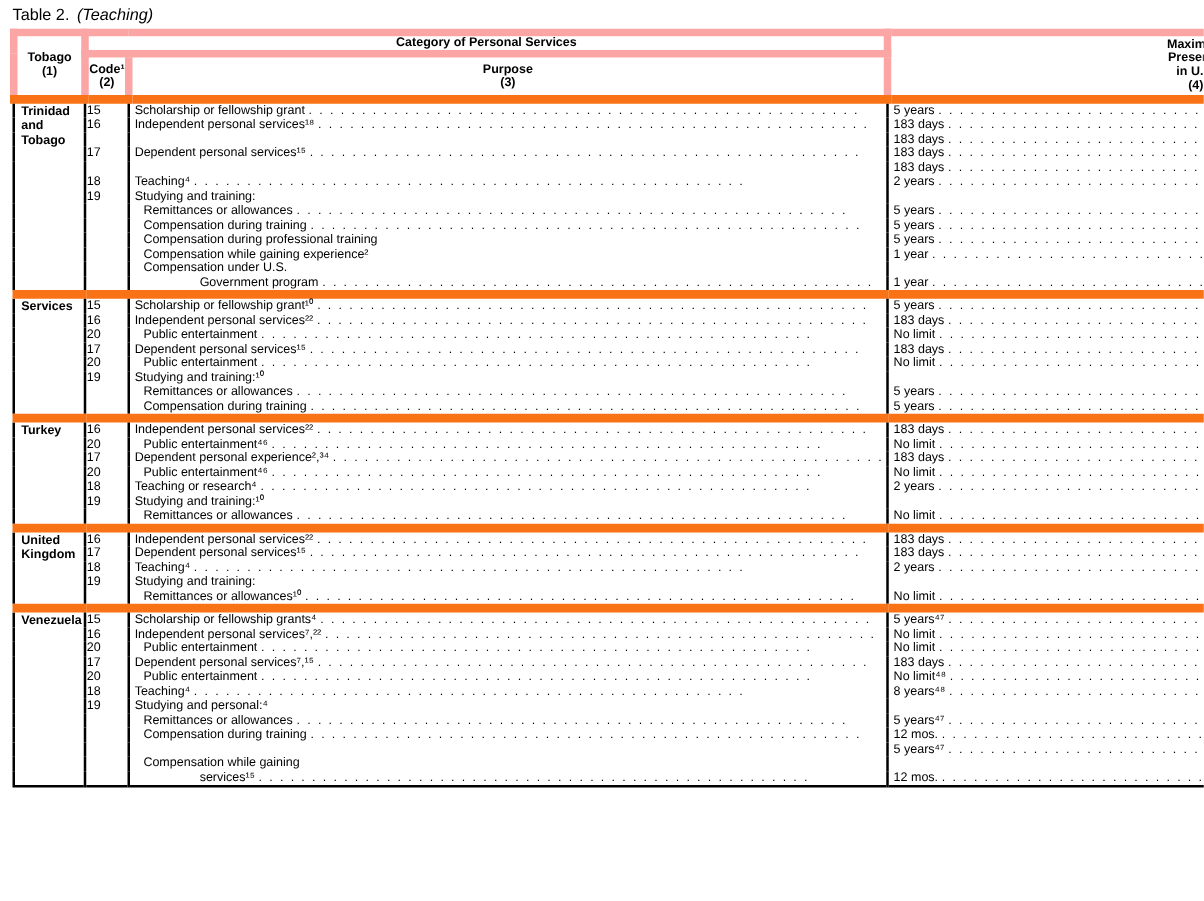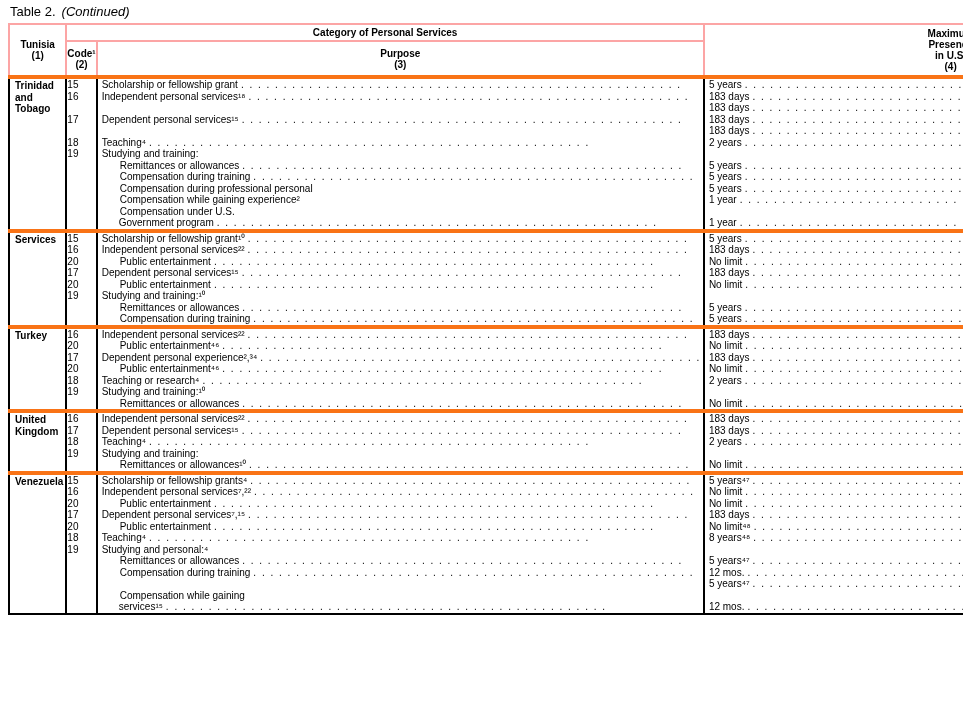--- a/index.html
+++ b/index.html
@@ -9,63 +9,63 @@
     -webkit-font-smoothing:none;
   }
   .title{font-size:13px;padding:4px 0 4px 10px;}
   .title .cont{font-style:italic;padding-left:6px;}
   table{
     border-collapse:collapse;margin-left:8px;table-layout:fixed;
     border:2px solid #000;
   }
   th,td{padding:0;font-size:10px;}
   thead th{
-    border:2px solid #fca5a5;font-weight:bold;vertical-align:middle;text-align:center;
+    border:6px solid #fca5a5;font-weight:bold;vertical-align:middle;text-align:center;
   }
   tr.h1{height:17px;}
   tr.h2{height:36px;}
   .hl{white-space:pre-line;line-height:11px;}
   .hn{line-height:11px;}
   tbody td{
     border-left:2px solid #000;border-right:2px solid #000;
     border-top:0;border-bottom:0;
     vertical-align:top;line-height:11.5px;height:11.5px;
   }
-  tr.sec td{border-top:4px solid #f97316;}
+  tr.sec td{border-top:7px solid #f97316;}
   td.country{font-weight:bold;padding:1px 2px 0 5px;line-height:11.5px;}
   td.code{}
   .cl{display:flex;}
   .txt{white-space:nowrap;}
   .i0{padding-left:4px;}
-  .i1{padding-left:22px;}
-  .i2{padding-left:21px;}
+  .i1{padding-left:11px;}
+  .i2{padding-left:56px;}
   .ldr{flex:1 1 auto;overflow:hidden;white-space:nowrap;margin:0 2px 0 3px;}
   .ldr::before{
     content:". . . . . . . . . . . . . . . . . . . . . . . . . . . . . . . . . . . . . . . . . . . . . . . . . . . .";
     letter-spacing:1.5px;
   }
 </style>
 </head>
 <body>
 
 <div class="title">
-  <span>Table 2.</span><span class="cont">(Continued)</span>
+  <span>Table 2.</span><span class="cont">(Teaching)</span>
 </div>
 
 <table>
   <colgroup>
     <col style="width:155px">
       <col style="width:44px">
       <col style="width:224px">
     <col style="width:97px">
   </colgroup>
   <thead>
     <tr class="h1">
       <th rowspan="2">
-        <div class="hl">Tunisia</div>
+        <div class="hl">Tobago</div>
         <div class="hn">(1)</div>
       </th>
       <th colspan="2">
         <div class="hl">Category of Personal Services</div>
       </th>
       <th rowspan="2">
         <div class="hl">Maximum
 Presence
 in U.S.</div>
         <div class="hn">(4)</div>
@@ -213,21 +213,21 @@
           <div class="cl">
             <span class="txt i0">5 years</span>
             <span class="ldr"></span>
           </div>
         </td>
       </tr>
       <tr>
         <td class="code"><span></span></td>
         <td>
           <div class="cl">
-            <span class="txt i1">Compensation during professional personal</span>
+            <span class="txt i1">Compensation during professional training</span>
           </div>
         </td>
         <td>
           <div class="cl">
             <span class="txt i0">5 years</span>
             <span class="ldr"></span>
           </div>
         </td>
       </tr>
       <tr>

